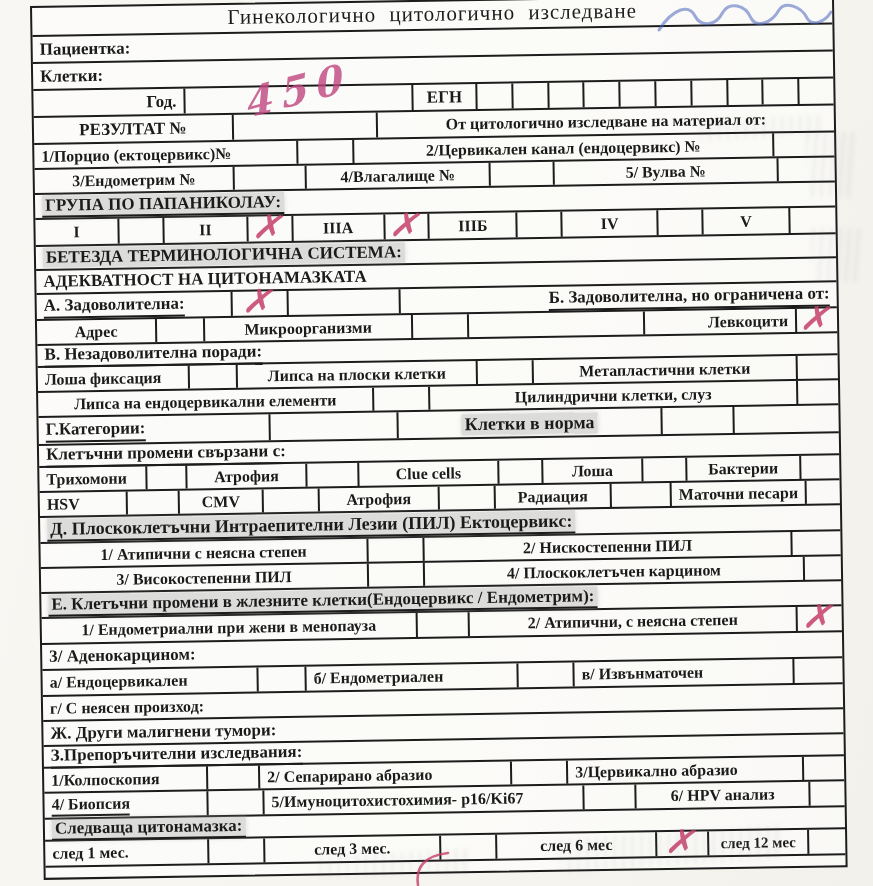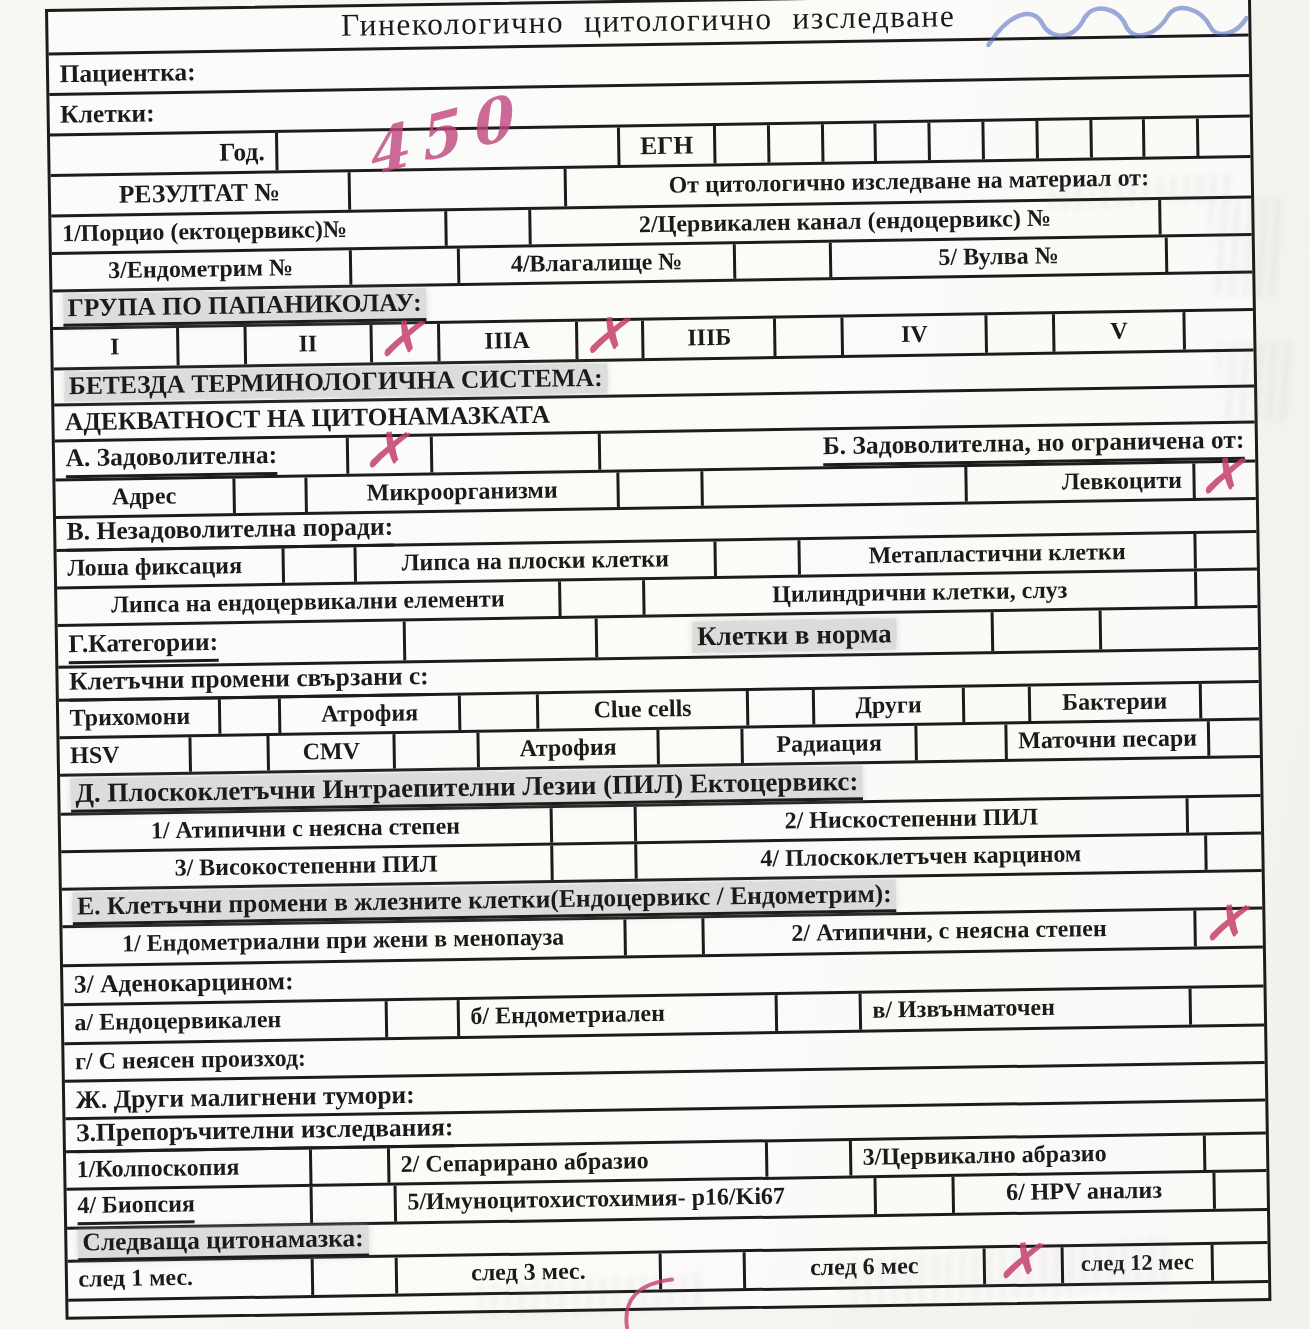--- a/index.html
+++ b/index.html
@@ -305,21 +305,21 @@
       <div class="c cb" style="flex:0 0 6.5%">
           <span class="mark"></span>
         </div>
       <div class="c center" style="flex:0 0 17.5%">
           <span>Clue cells</span>
         </div>
       <div class="c cb" style="flex:0 0 5.5%">
           <span class="mark"></span>
         </div>
       <div class="c center" style="flex:0 0 12.5%">
-          <span>Други</span>
+          <span>Лоша</span>
         </div>
       <div class="c cb" style="flex:0 0 5.5%">
           <span class="mark"></span>
         </div>
       <div class="c center full">
           <span>Бактерии</span>
         </div>
       <div class="c cb" style="flex:0 0 4.8%">
           <span class="mark"></span>
         </div>

